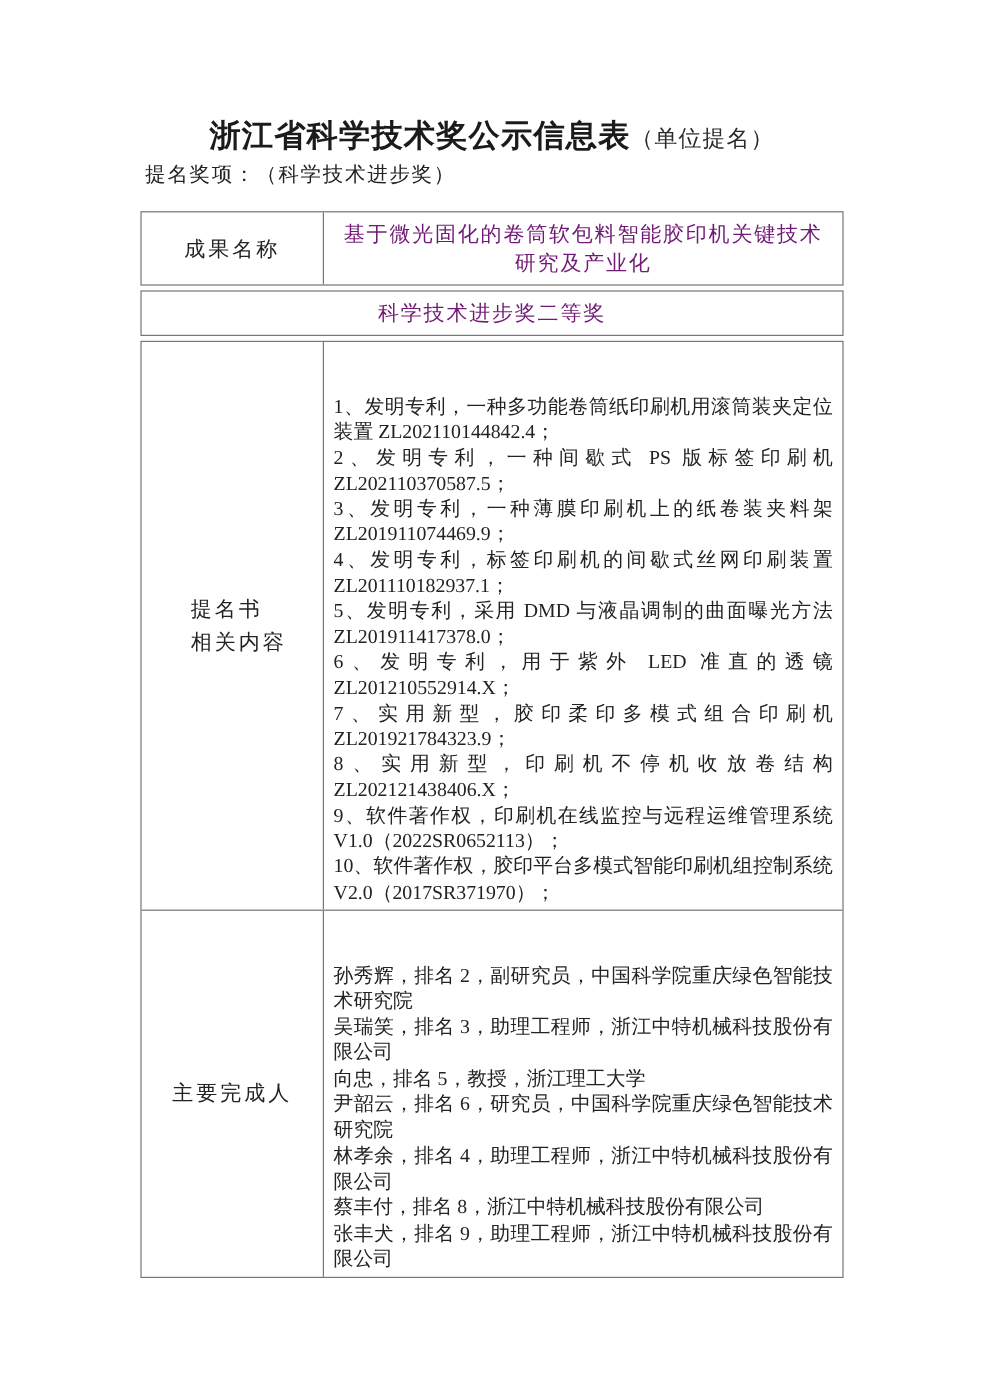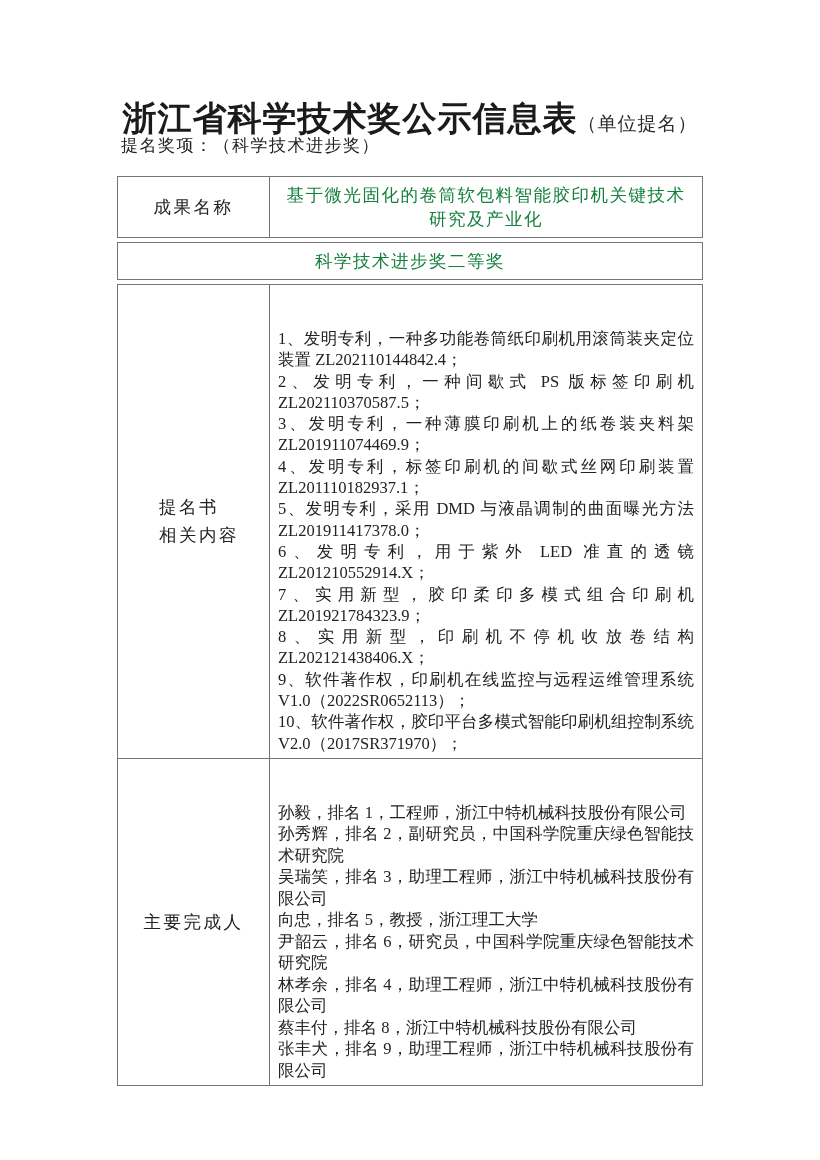--- a/index.html
+++ b/index.html
@@ -14,21 +14,21 @@
   }
   .doc-title {
     position: absolute;
     top: 96px;
     left: 0;
     width: 100%;
     text-align: center;
     white-space: nowrap;
   }
   .doc-title .main {
-    font-size: 34px;
+    font-size: 26px;
     font-weight: 700;
     letter-spacing: 1px;
     font-family: "Liberation Sans", "DejaVu Sans", sans-serif;
     color: #1b1b1b;
   }
   .doc-title .note {
     font-size: 19px;
     font-weight: 400;
     letter-spacing: 1px;
     color: #2a2a2a;
@@ -74,21 +74,21 @@
   .cell-value-center {
     flex: 1;
     display: flex;
     align-items: center;
     justify-content: center;
     text-align: center;
     font-size: 17.5px;
     letter-spacing: 1.5px;
     padding: 6px 10px;
     box-sizing: border-box;
-    color: #15803d;
+    color: #701a75;
   }
   .cell-list {
     flex: 1;
     box-sizing: border-box;
     padding: 3px 8px 4px 8px;
     font-size: 16.5px;
     color: #222222;
     margin-top: 40px;
   }
   .cell-list.patents { line-height: 21.3px; }
@@ -136,21 +136,20 @@
         <div class="item">6、发明专利，用于紫外 LED 准直的透镜 ZL201210552914.X；</div>
         <div class="item">7、实用新型，胶印柔印多模式组合印刷机 ZL201921784323.9；</div>
         <div class="item">8、实用新型，印刷机不停机收放卷结构 ZL202121438406.X；</div>
         <div class="item">9、软件著作权，印刷机在线监控与远程运维管理系统 V1.0（2022SR0652113）；</div>
         <div class="item">10、软件著作权，胶印平台多模式智能印刷机组控制系统 V2.0（2017SR371970）；</div>
       </div>
     </div>
     <div class="trow">
       <div class="cell-label">主要完成人</div>
       <div class="cell-list people">
-        <div class="item">孙毅，排名 1，工程师，浙江中特机械科技股份有限公司</div>
         <div class="item">孙秀辉，排名 2，副研究员，中国科学院重庆绿色智能技术研究院</div>
         <div class="item">吴瑞笑，排名 3，助理工程师，浙江中特机械科技股份有限公司</div>
         <div class="item">向忠，排名 5，教授，浙江理工大学</div>
         <div class="item">尹韶云，排名 6，研究员，中国科学院重庆绿色智能技术研究院</div>
         <div class="item">林孝余，排名 4，助理工程师，浙江中特机械科技股份有限公司</div>
         <div class="item">蔡丰付，排名 8，浙江中特机械科技股份有限公司</div>
         <div class="item">张丰犬，排名 9，助理工程师，浙江中特机械科技股份有限公司</div>
       </div>
     </div>
   </div>

